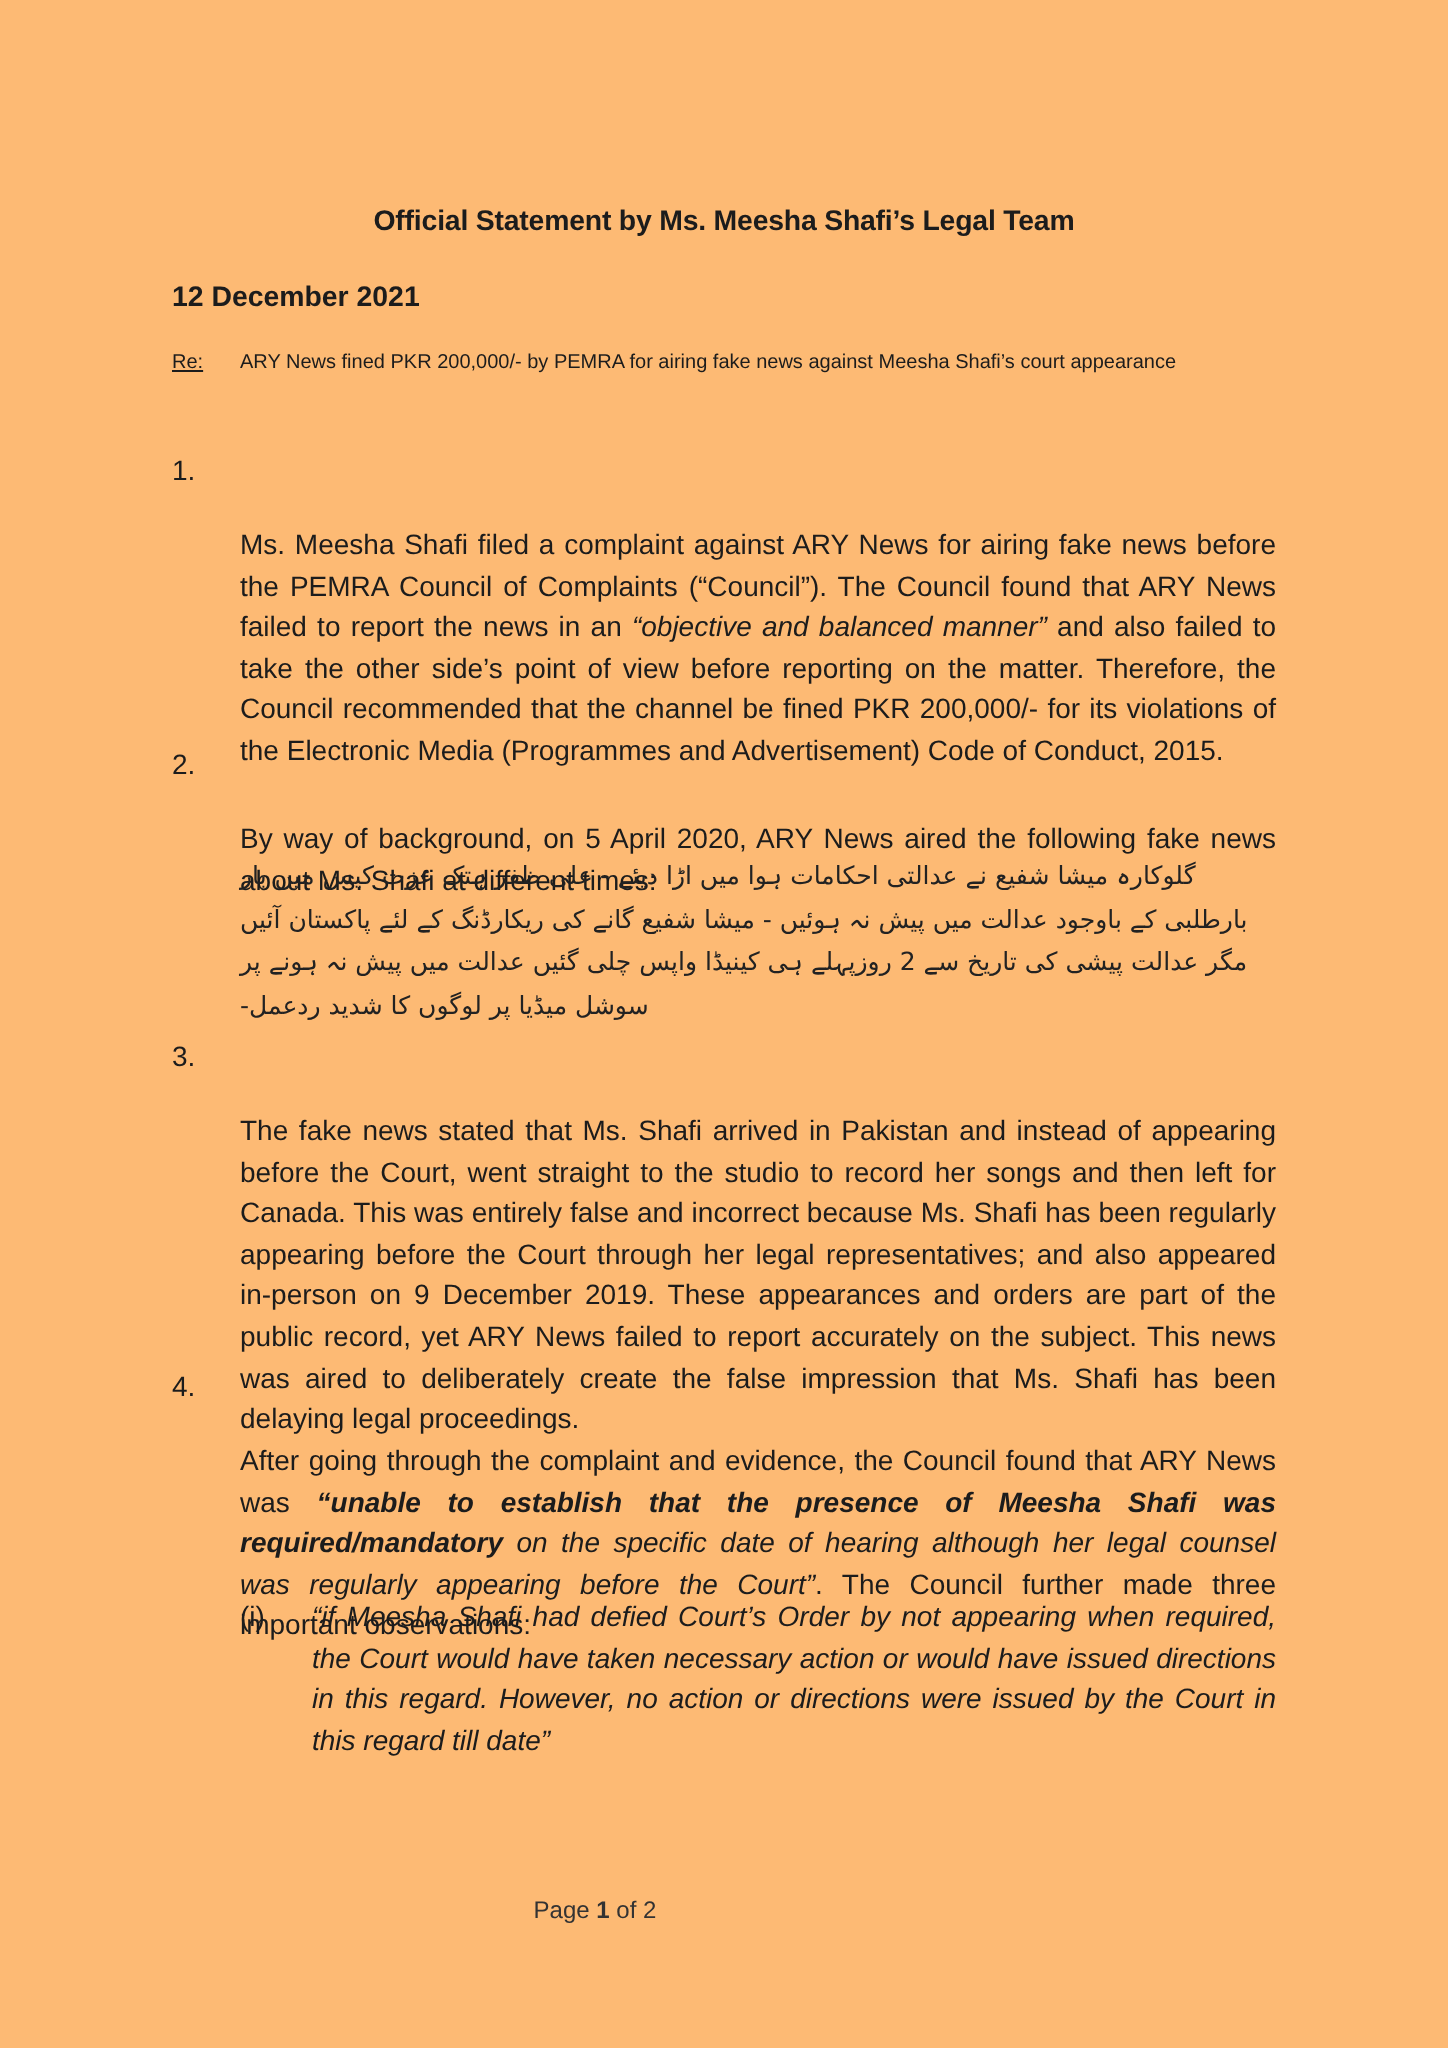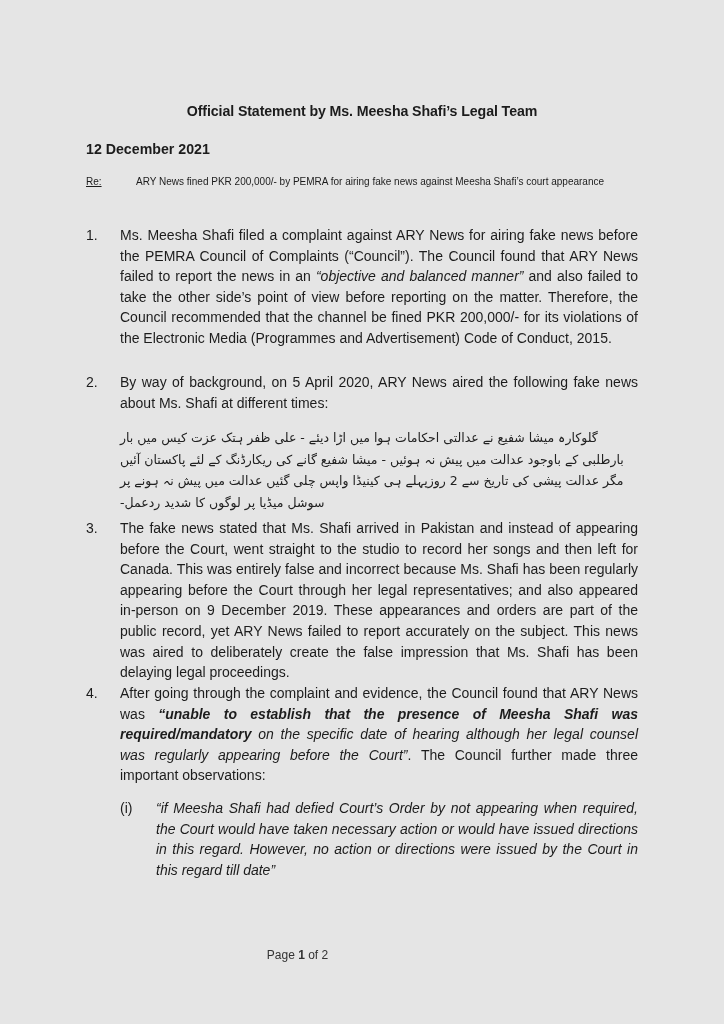--- a/index.html
+++ b/index.html
@@ -12,21 +12,21 @@
       height: 1024px;
       position: relative;
       overflow: hidden;
       font-family: "Liberation Sans", "DejaVu Sans", sans-serif;
       color: #1c1c1c;
     }
     .page {
       position: absolute;
       left: 0; top: 0;
       width: 724px; height: 1024px;
-      background: #e5e5e5;
+      background: #fdba74;
     }
     .title {
       position: absolute;
       top: 103px;
       left: 0; width: 724px;
       text-align: center;
       font-weight: bold;
       font-size: 14.2px;
       letter-spacing: -0.1px;
     }
@@ -45,38 +45,39 @@
       font-weight: normal;
       font-size: 10px;
       line-height: 21px;
     }
     .re .re-label {
       position: absolute;
       left: 0; top: 0;
       text-decoration: underline;
     }
     .re .re-text {
-      margin-left: 50px;
+      margin-left: 34px;
       display: block;
     }
     .para {
       position: absolute;
       left: 86px;
       width: 552px;
       font-size: 14px;
       line-height: 20.6px;
     }
     .para .num {
       position: absolute;
       left: 0; top: 0;
     }
     .para .body {
       margin-left: 34px;
       text-align: justify;
       display: block;
+      margin-top: 37px;
     }
     .p1 { top: 225px; }
     .p2 { top: 372px; }
     .p3 { top: 518px; }
     .p4 { top: 683px; }
     .urdu {
       position: absolute;
       top: 427px;
       left: 120px;
       width: 510px;

